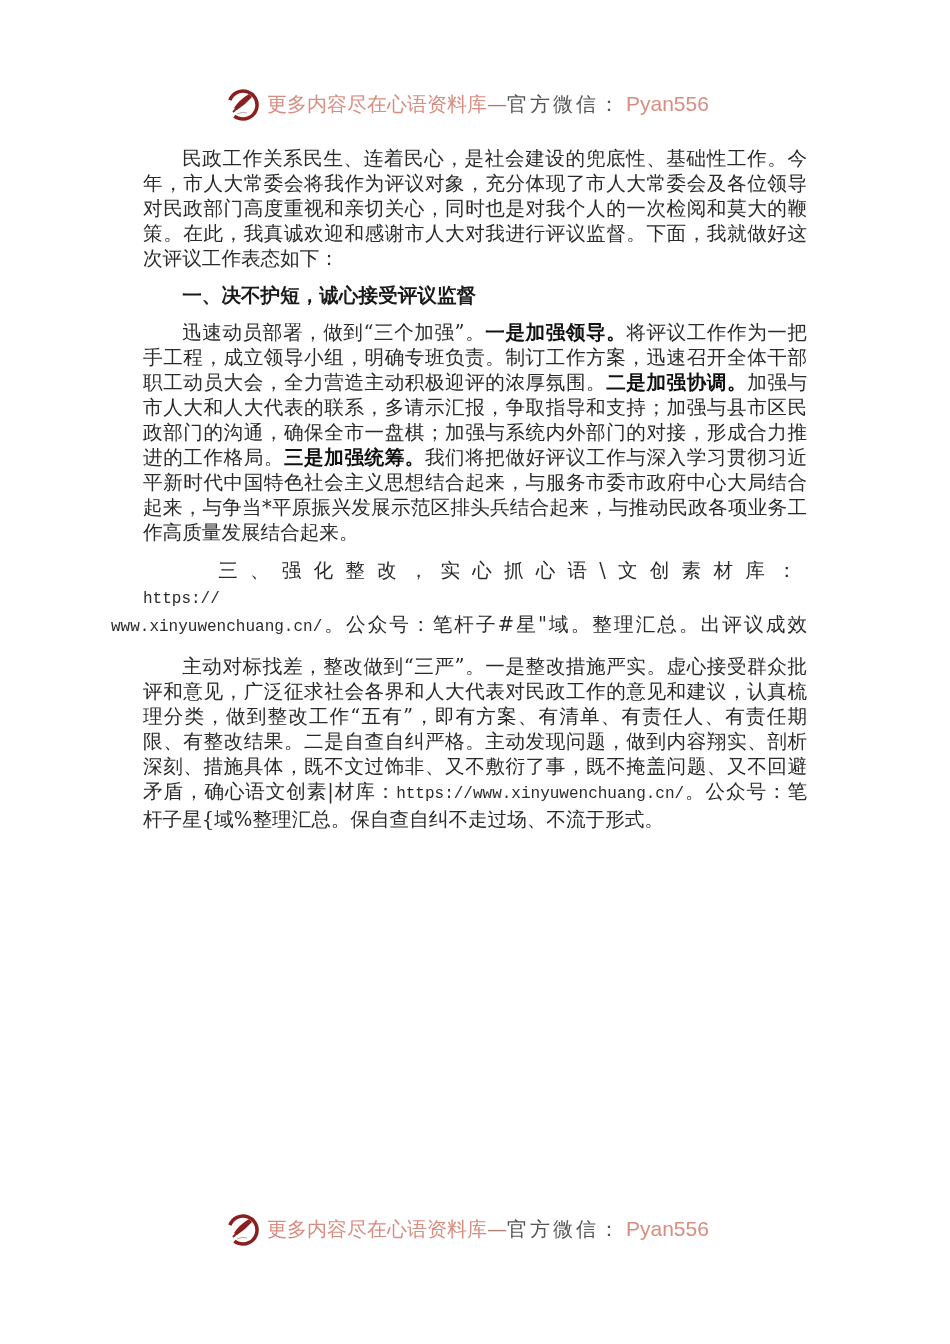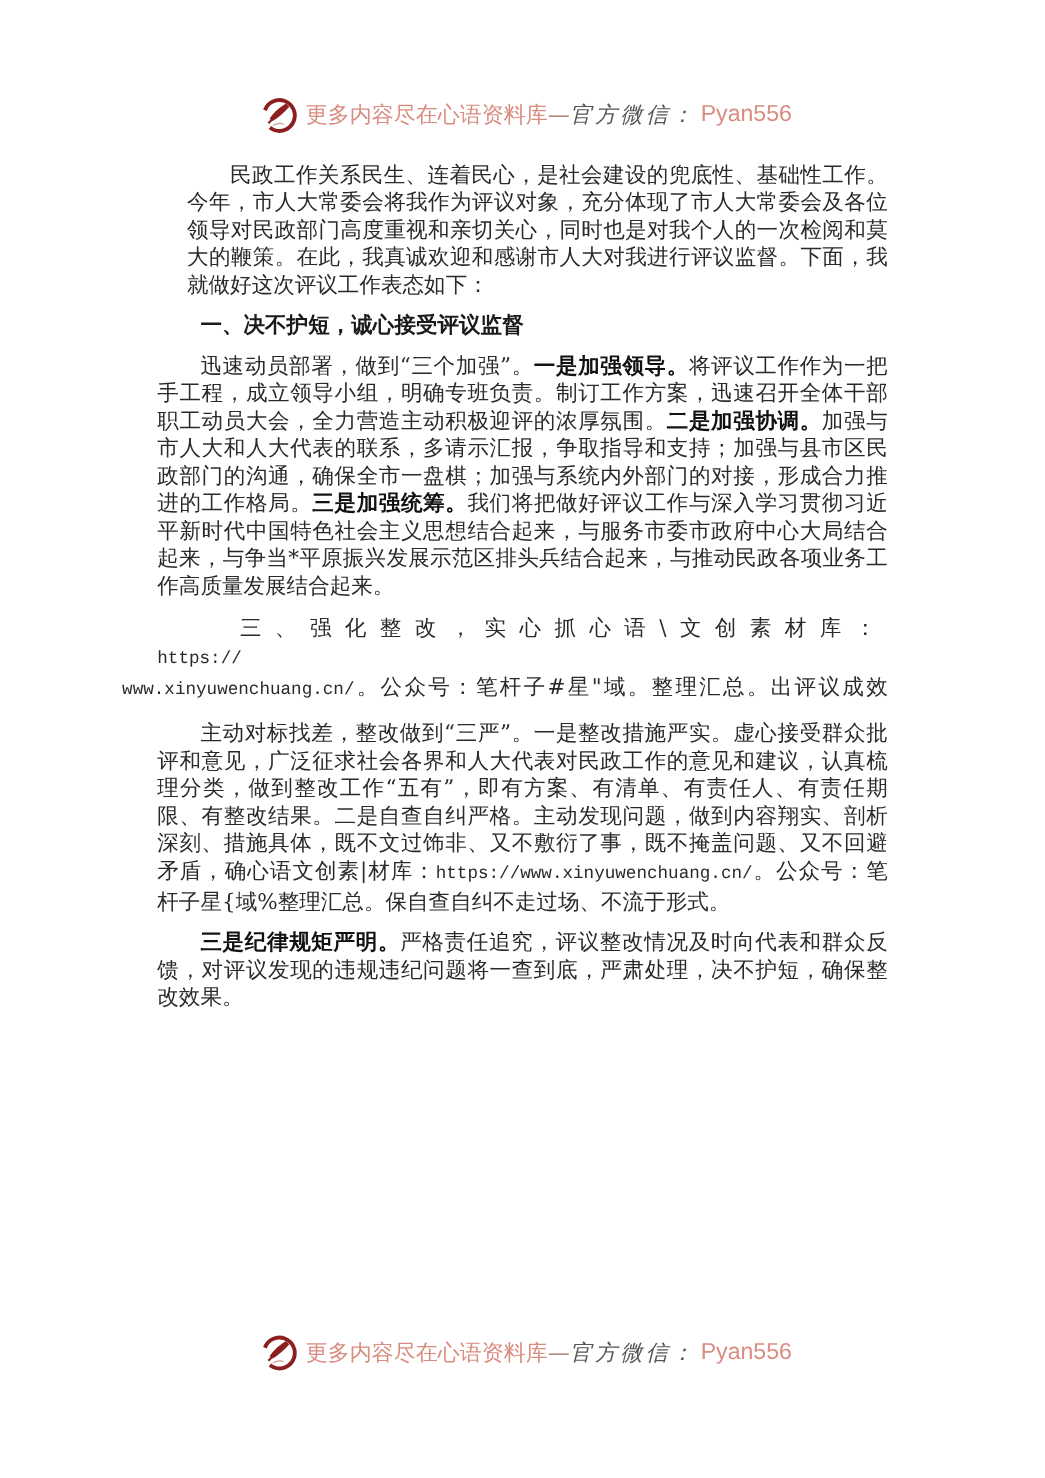--- a/index.html
+++ b/index.html
@@ -10,21 +10,21 @@
     body {
       width: 950px;
       height: 1344px;
       position: relative;
       overflow: hidden;
       font-family: "DejaVu Serif", "Liberation Serif", serif;
       color: #1a1a1a;
     }
     .banner {
       position: absolute;
-      left: 236px;
+      left: 225px;
       height: 40px;
       display: flex;
       align-items: center;
       white-space: nowrap;
     }
     .banner.top { top: 84px; }
     .banner.bottom { top: 1209px; }
     .logo {
       width: 36px;
       height: 36px;
@@ -38,21 +38,20 @@
       letter-spacing: 0px;
     }
     .banner-dash {
       font-size: 20px;
       color: #b07a72;
     }
     .banner-official {
       font-family: "DejaVu Serif", "Liberation Serif", serif;
       font-size: 20px;
       color: #555555;
-      font-style: italic;
       letter-spacing: 3px;
     }
     .banner-id {
       font-family: "Liberation Sans", "DejaVu Sans", sans-serif;
       font-size: 21px;
       color: #d98c80;
       margin-left: 4px;
     }
 
     .content {
@@ -77,21 +76,21 @@
     .bold {
       font-family: "DejaVu Sans", "Liberation Sans", sans-serif;
       font-weight: bold;
       color: #111111;
     }
     .mono {
       font-family: "Liberation Mono", "DejaVu Sans Mono", monospace;
       font-size: 16px;
       margin-top: 25px;
     }
-    .p1 { margin-bottom: 12px; margin-left: 27px; }
+    .p1 { margin-bottom: 12px; }
     .h1 { margin-bottom: 12px; }
     .p2 { margin-bottom: 12px; }
     .h2 { margin-bottom: 12px; }
     .p3 { margin-bottom: 13px; }
     .p4 { margin-bottom: 14px; line-height: 26px; text-align-last: justify; }
     .p4 .first-line { letter-spacing: 10.5px; margin-left: 36px; }
     .p5 { margin-bottom: 12px; }
     .p6 { }
   </style>
 </head>
@@ -116,21 +115,20 @@
   <p class="heading h1">一、决不护短，诚心接受评议监督</p>
 
 
 
   <p class="p3"><span>迅速动员部署，做到“三个加强”。</span><span class="bold">一是加强领导。</span><span>将评议工作作为一把手工程，成立领导小组，明确专班负责。制订工作方案，迅速召开全体干部职工动员大会，全力营造主动积极迎评的浓厚氛围。</span><span class="bold">二是加强协调。</span><span>加强与市人大和人大代表的联系，多请示汇报，争取指导和支持；加强与县市区民政部门的沟通，确保全市一盘棋；加强与系统内外部门的对接，形成合力推进的工作格局。</span><span class="bold">三是加强统筹。</span><span>我们将把做好评议工作与深入学习贯彻习近平新时代中国特色社会主义思想结合起来，与服务市委市政府中心大局结合起来，与争当*平原振兴发展示范区排头兵结合起来，与推动民政各项业务工作高质量发展结合起来。</span></p>
 
   <p class="p4"><span class="first-line">三、强化整改，实心抓心语\文创素材库：</span><span class="mono">https://</span><br><span class="mono" style="margin-left:-2em;">www.xinyuwenchuang.cn/</span><span>。公众号：笔杆子#星"域。整理汇总。出评议成效</span></p>
 
   <p class="p5"><span>主动对标找差，整改做到“三严”。一是整改措施严实。虚心接受群众批评和意见，广泛征求社会各界和人大代表对民政工作的意见和建议，认真梳理分类，做到整改工作“五有”，即有方案、有清单、有责任人、有责任期限、有整改结果。二是自查自纠严格。主动发现问题，做到内容翔实、剖析深刻、措施具体，既不文过饰非、又不敷衍了事，既不掩盖问题、又不回避矛盾，确心语文创素|材库：</span><span class="mono">https://www.xinyuwenchuang.cn/</span><span>。公众号：笔杆子星{域%整理汇总。保自查自纠不走过场、不流于形式。</span></p>
 
-  <p class="p6"><span class="bold">三是纪律规矩严明。</span><span>严格责任追究，评议整改情况及时向代表和群众反馈，对评议发现的违规违纪问题将一查到底，严肃处理，决不护短，确保整改效果。</span></p>
 </div>
 
 <div class="banner bottom">
   <svg class="logo" viewBox="0 0 36 36">
     <circle cx="18" cy="19" r="14" fill="none" stroke="#8b1e1e" stroke-width="3.5" stroke-dasharray="70 18" transform="rotate(200 18 19)"></circle>
     <path d="M9 22 Q14 14 24 8 L27 11 Q20 19 12 24 Z" fill="#8b1e1e"></path>
     <path d="M8 26 L12 22" stroke="#8b1e1e" stroke-width="2"></path>
     <path d="M12 28 Q18 25 22 27" stroke="#c9a0a0" stroke-width="1" fill="none"></path>
   </svg>
   <span class="banner-main">更多内容尽在心语资料库</span>

